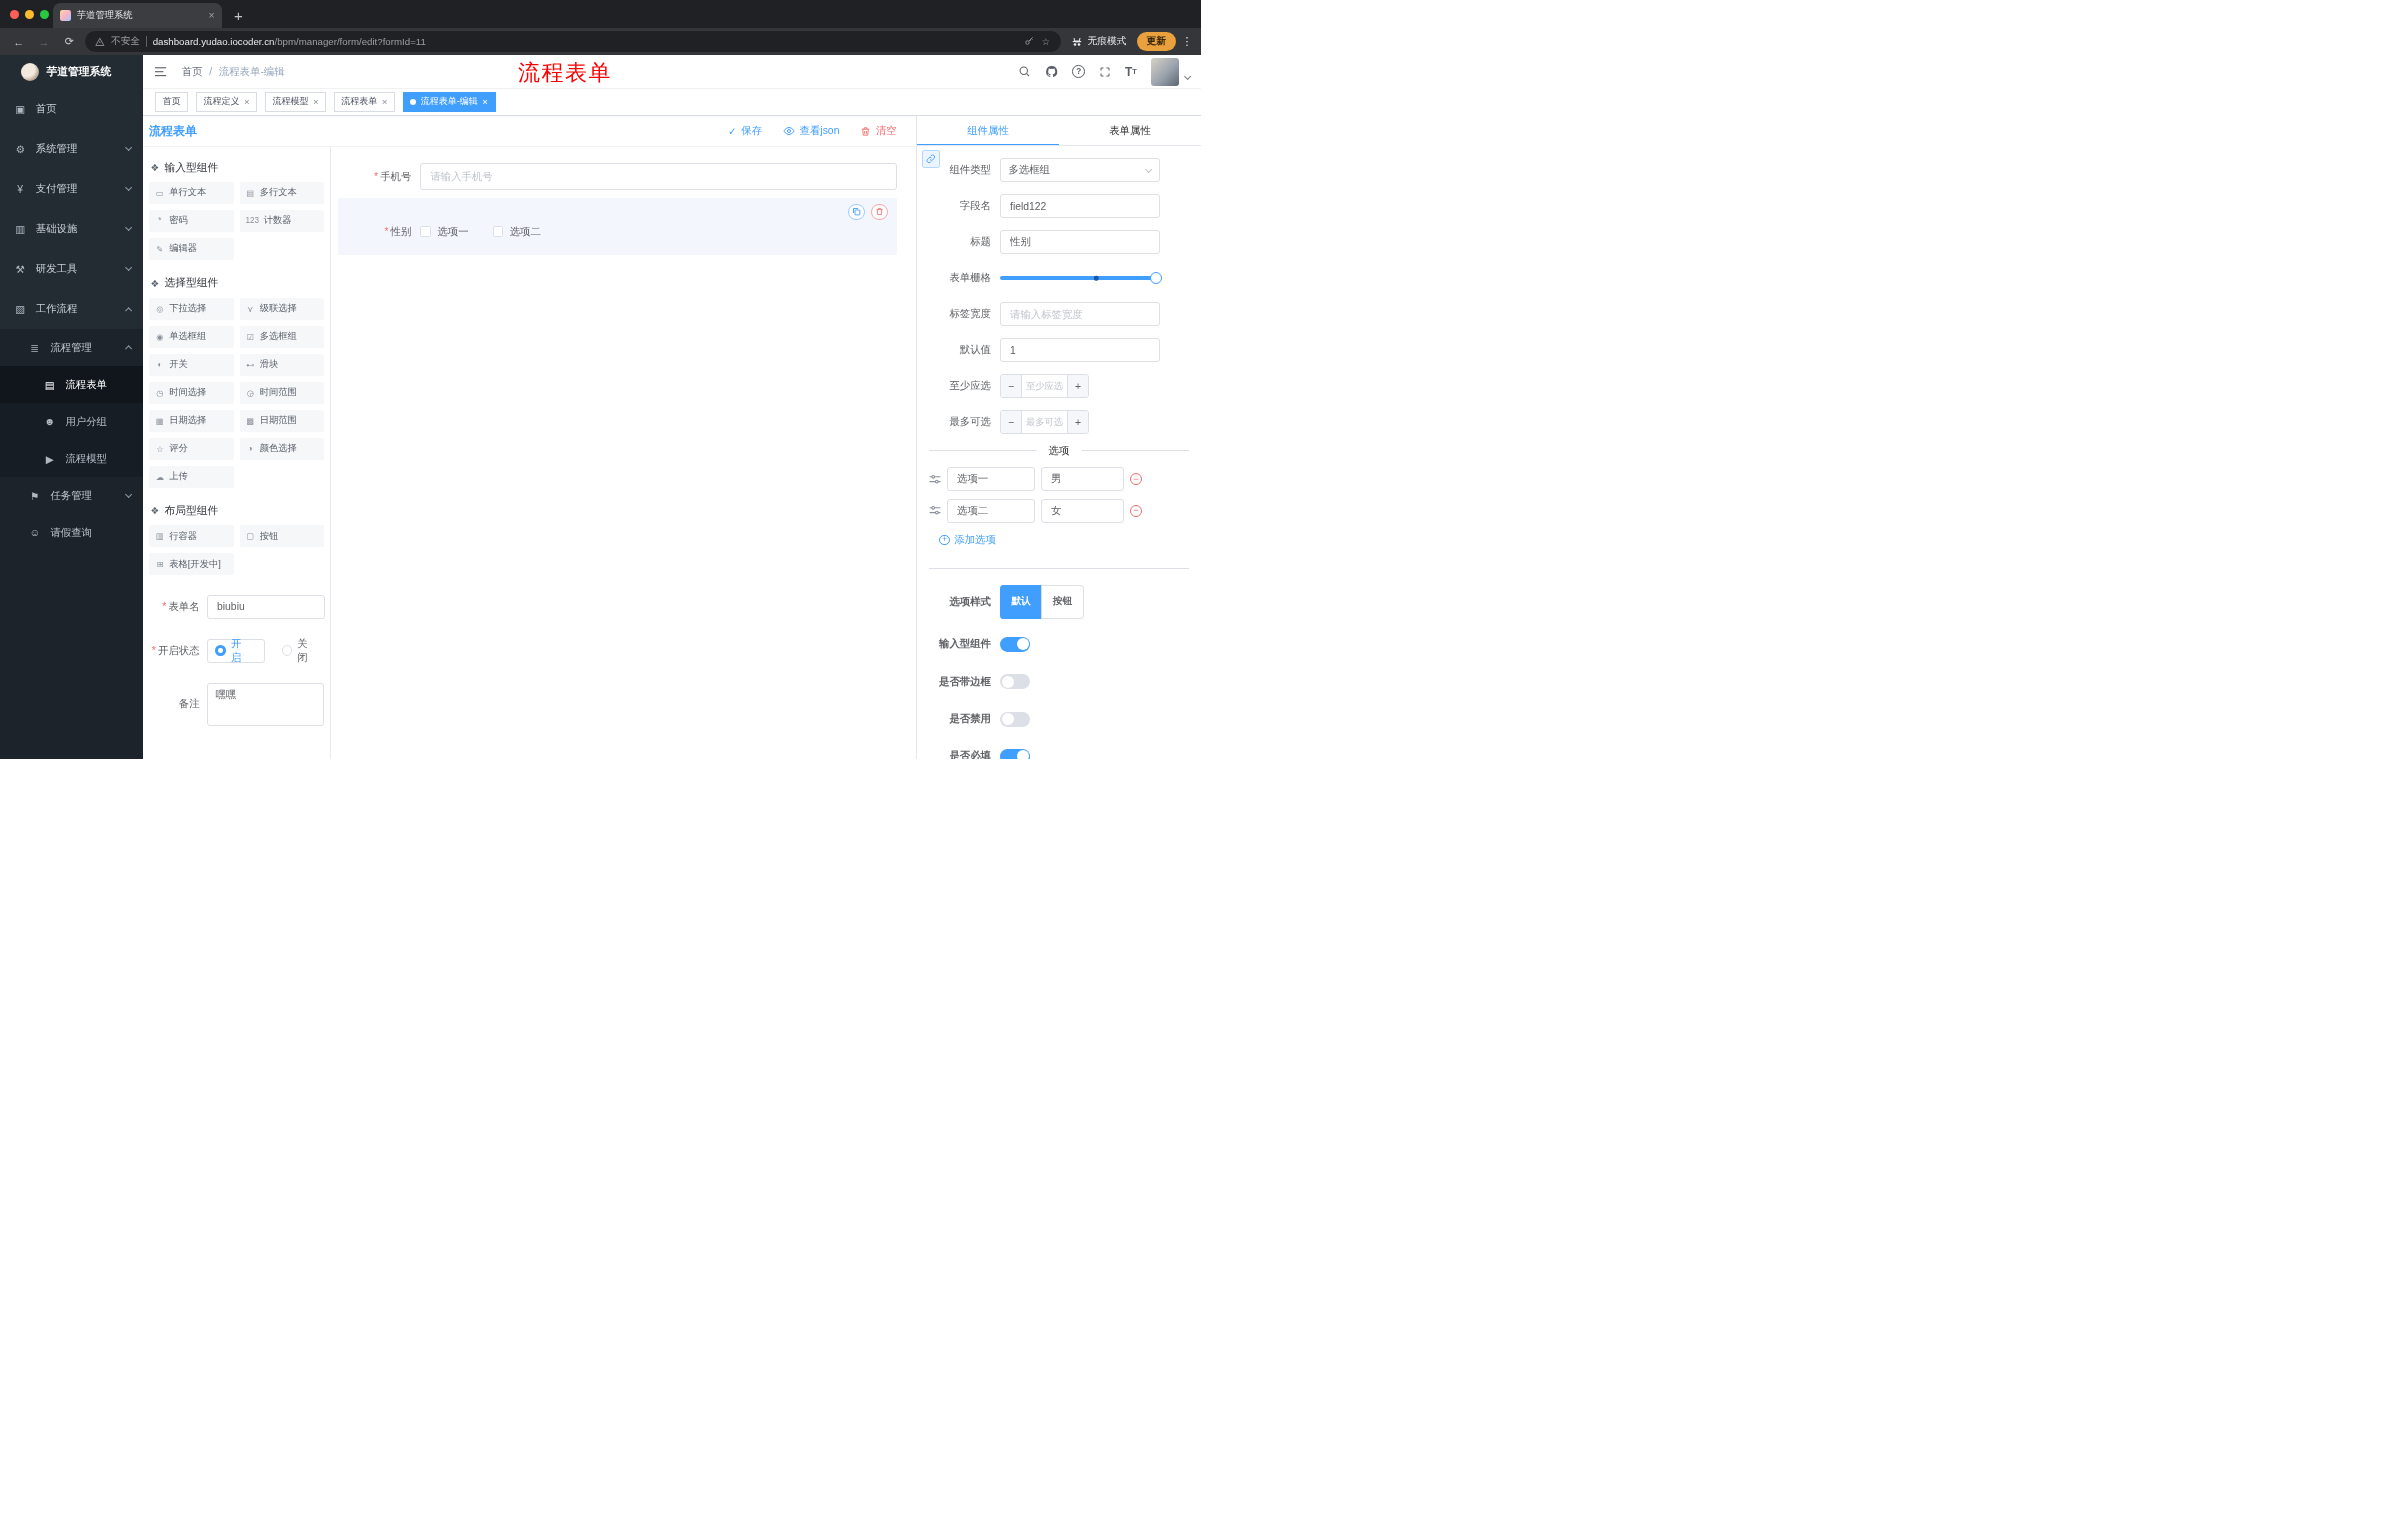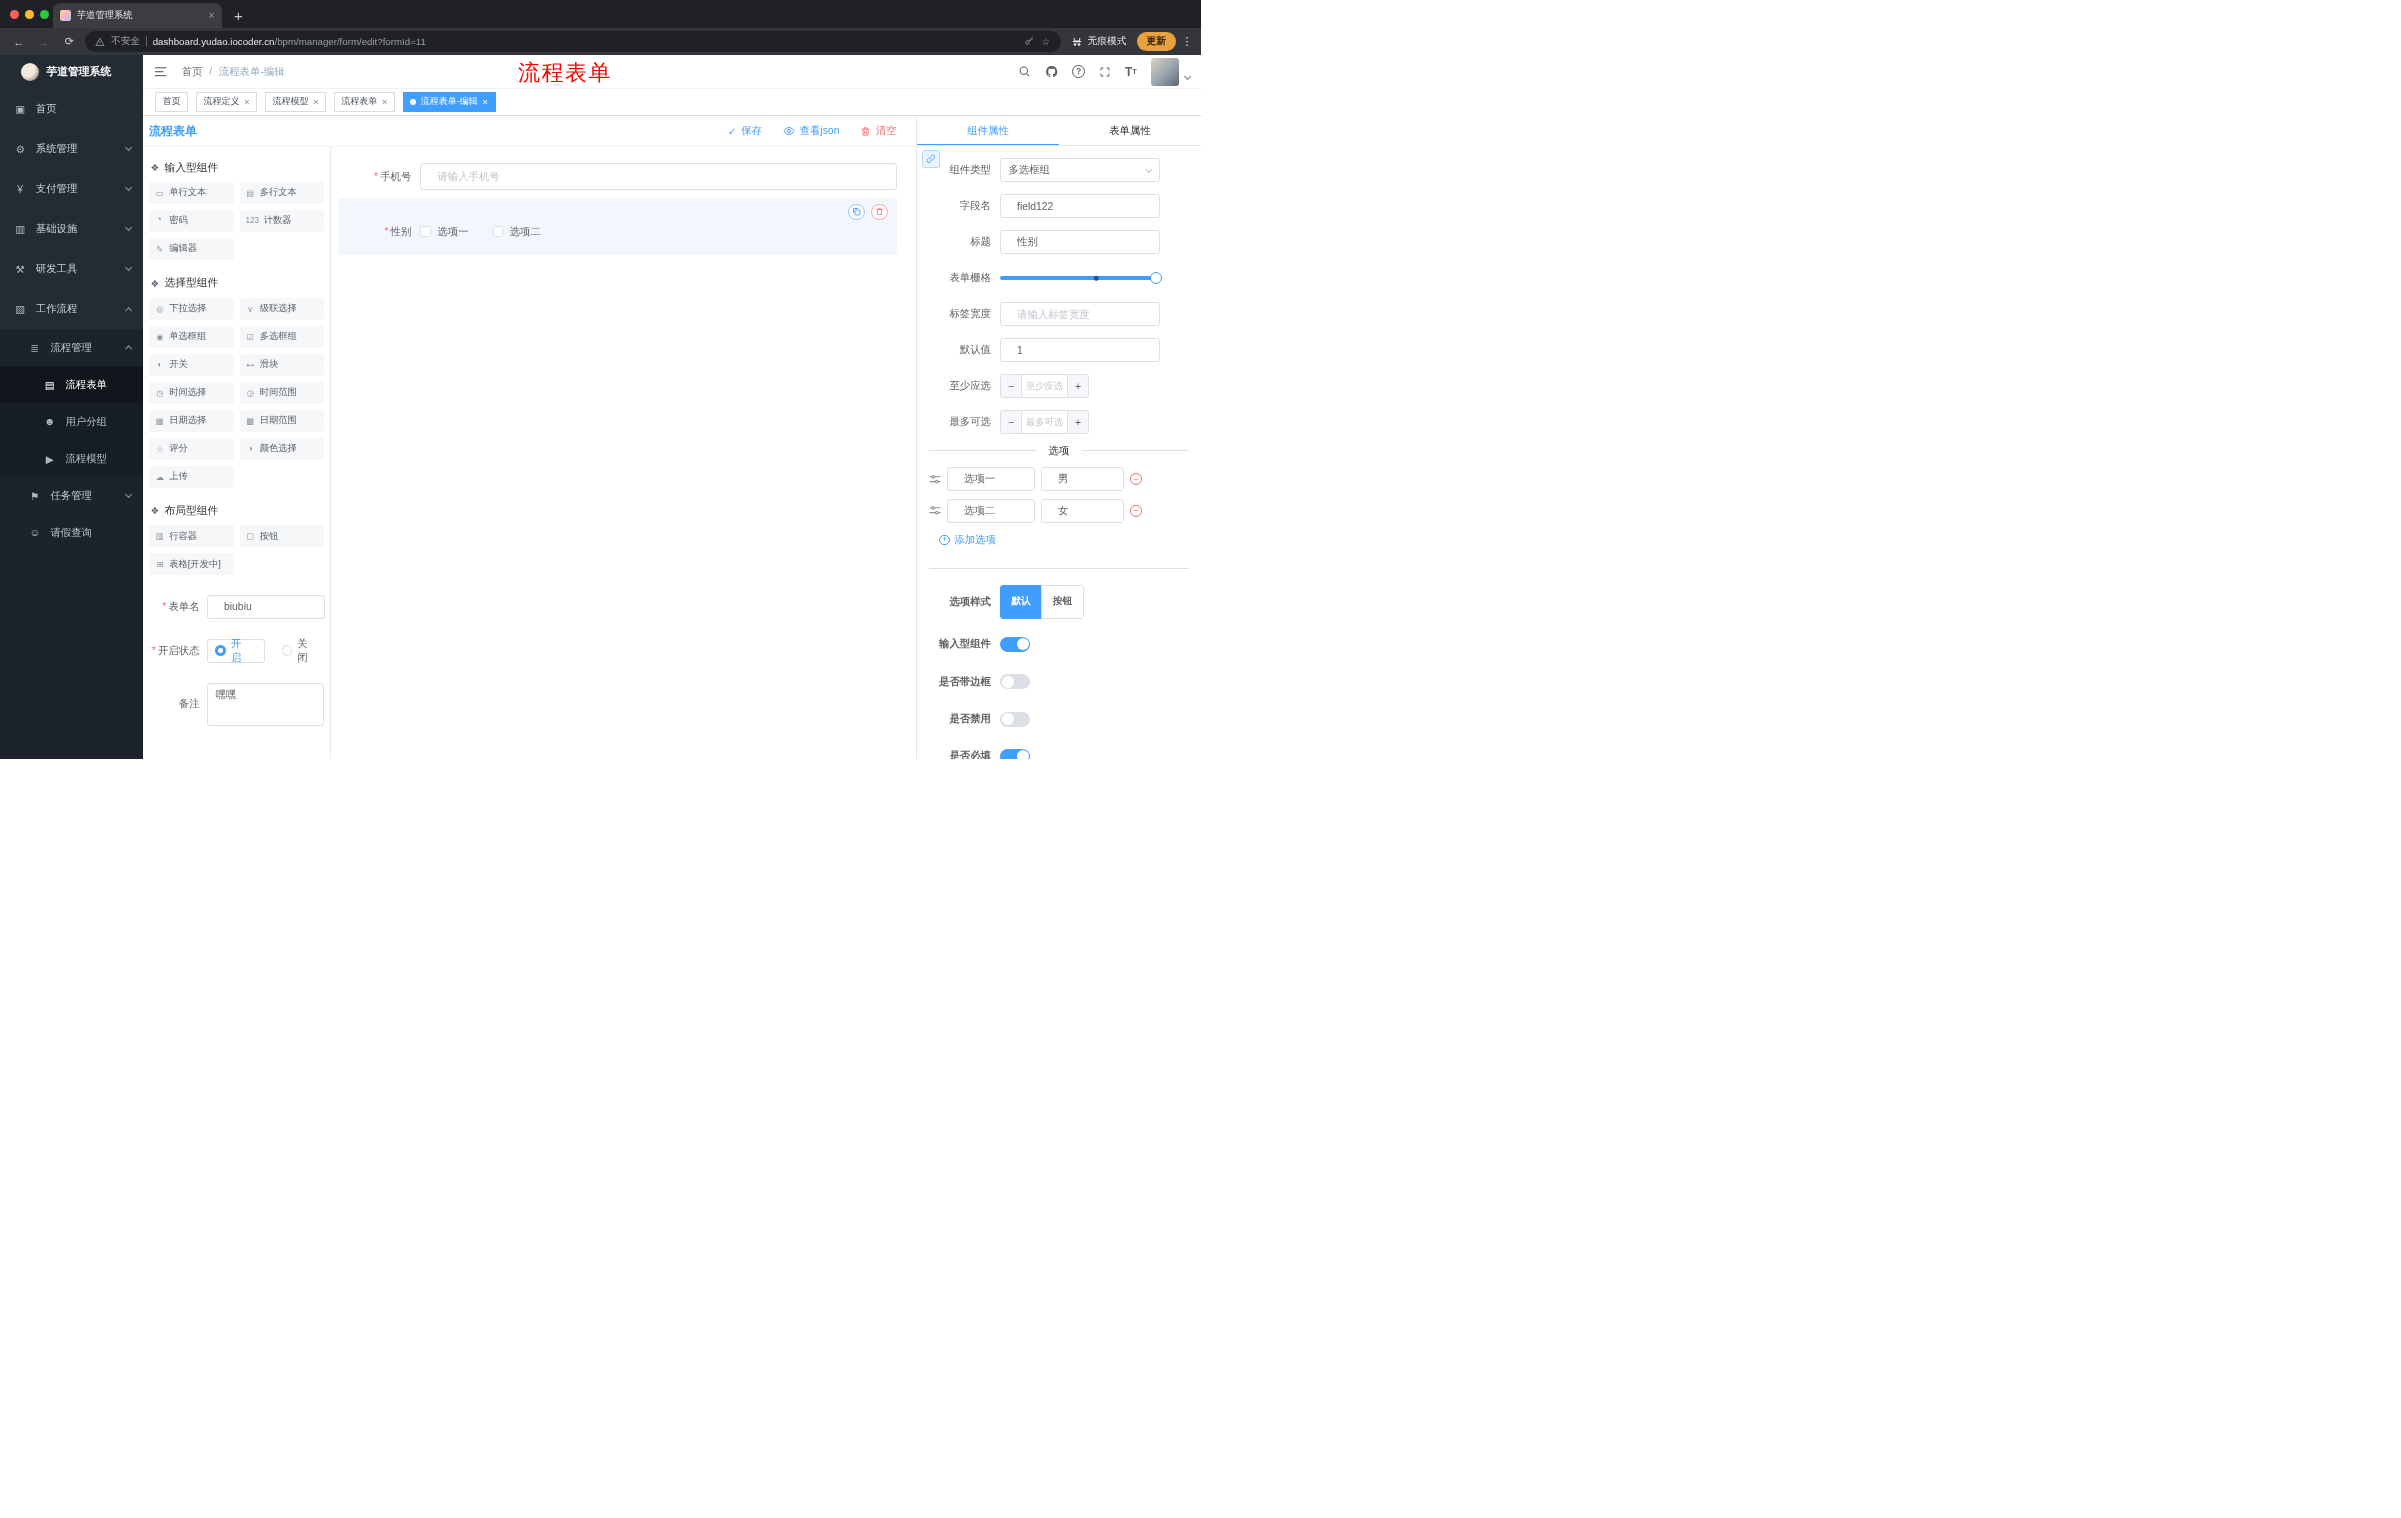--- a/index.html
+++ b/index.html
@@ -88,21 +88,21 @@
   .pal-title .pt-ic { color:#5a6470; font-size:9.7px; }
   .pal-grid { display:flex; flex-wrap:wrap; gap:6px; }
   .chip { display:flex; align-items:center; width:calc(50% - 3px); height:22px; background:#f6f7f8; border-radius:2.2px; padding:0 6px; font-size:9.3px; color:#58606b; cursor:move; white-space:nowrap; overflow:hidden; }
   .chip .g { color:#8a919c; font-size:8.2px; margin-right:4.5px; min-width:9.7px; text-align:center; flex:none; }
 
   .meta { margin-top:19.3px; }
   .meta-row { display:flex; align-items:center; margin-bottom:18px; }
   .meta-row.top { align-items:center; }
   .meta-label { width:58px; flex:none; text-align:right; padding-right:7.4px; font-size:10.4px; color:#606266; line-height:24px; }
   .req { color:#F56C6C; margin-right:2.2px; }
-  .inp { height:24px; border:0.7px solid #dcdfe6; border-radius:3px; padding:0 16px; font-size:10.4px; color:#606266; outline:none; background:#fff; font-family:inherit; }
+  .inp { height:24px; border:0.7px solid #dcdfe6; border-radius:3px; padding:0 9px; font-size:10.4px; color:#606266; outline:none; background:#fff; font-family:inherit; }
   .inp::placeholder { color:#c0c4cc; }
   .meta .inp, .meta textarea { width:118px; }
   .meta textarea { height:43px; border:0.7px solid #dcdfe6; border-radius:3px; padding:4.5px 7.4px; font-size:10.4px; color:#606266; resize:none; outline:none; font-family:inherit; }
   .radio { display:inline-flex; align-items:center; gap:5.2px; font-size:10.4px; color:#606266; margin-right:16.3px; cursor:pointer; }
   .rdot { width:10.4px; height:10.4px; border-radius:50%; border:0.7px solid #dcdfe6; background:#fff; flex:none; }
   .radio.sel .rdot { border:3.3px solid #409EFF; }
   .radio.sel .rlab { color:#409EFF; }
 
   
   .canvas { flex:1; padding:16.3px 19.3px 0 7.4px; background:#fff; min-width:0; }

